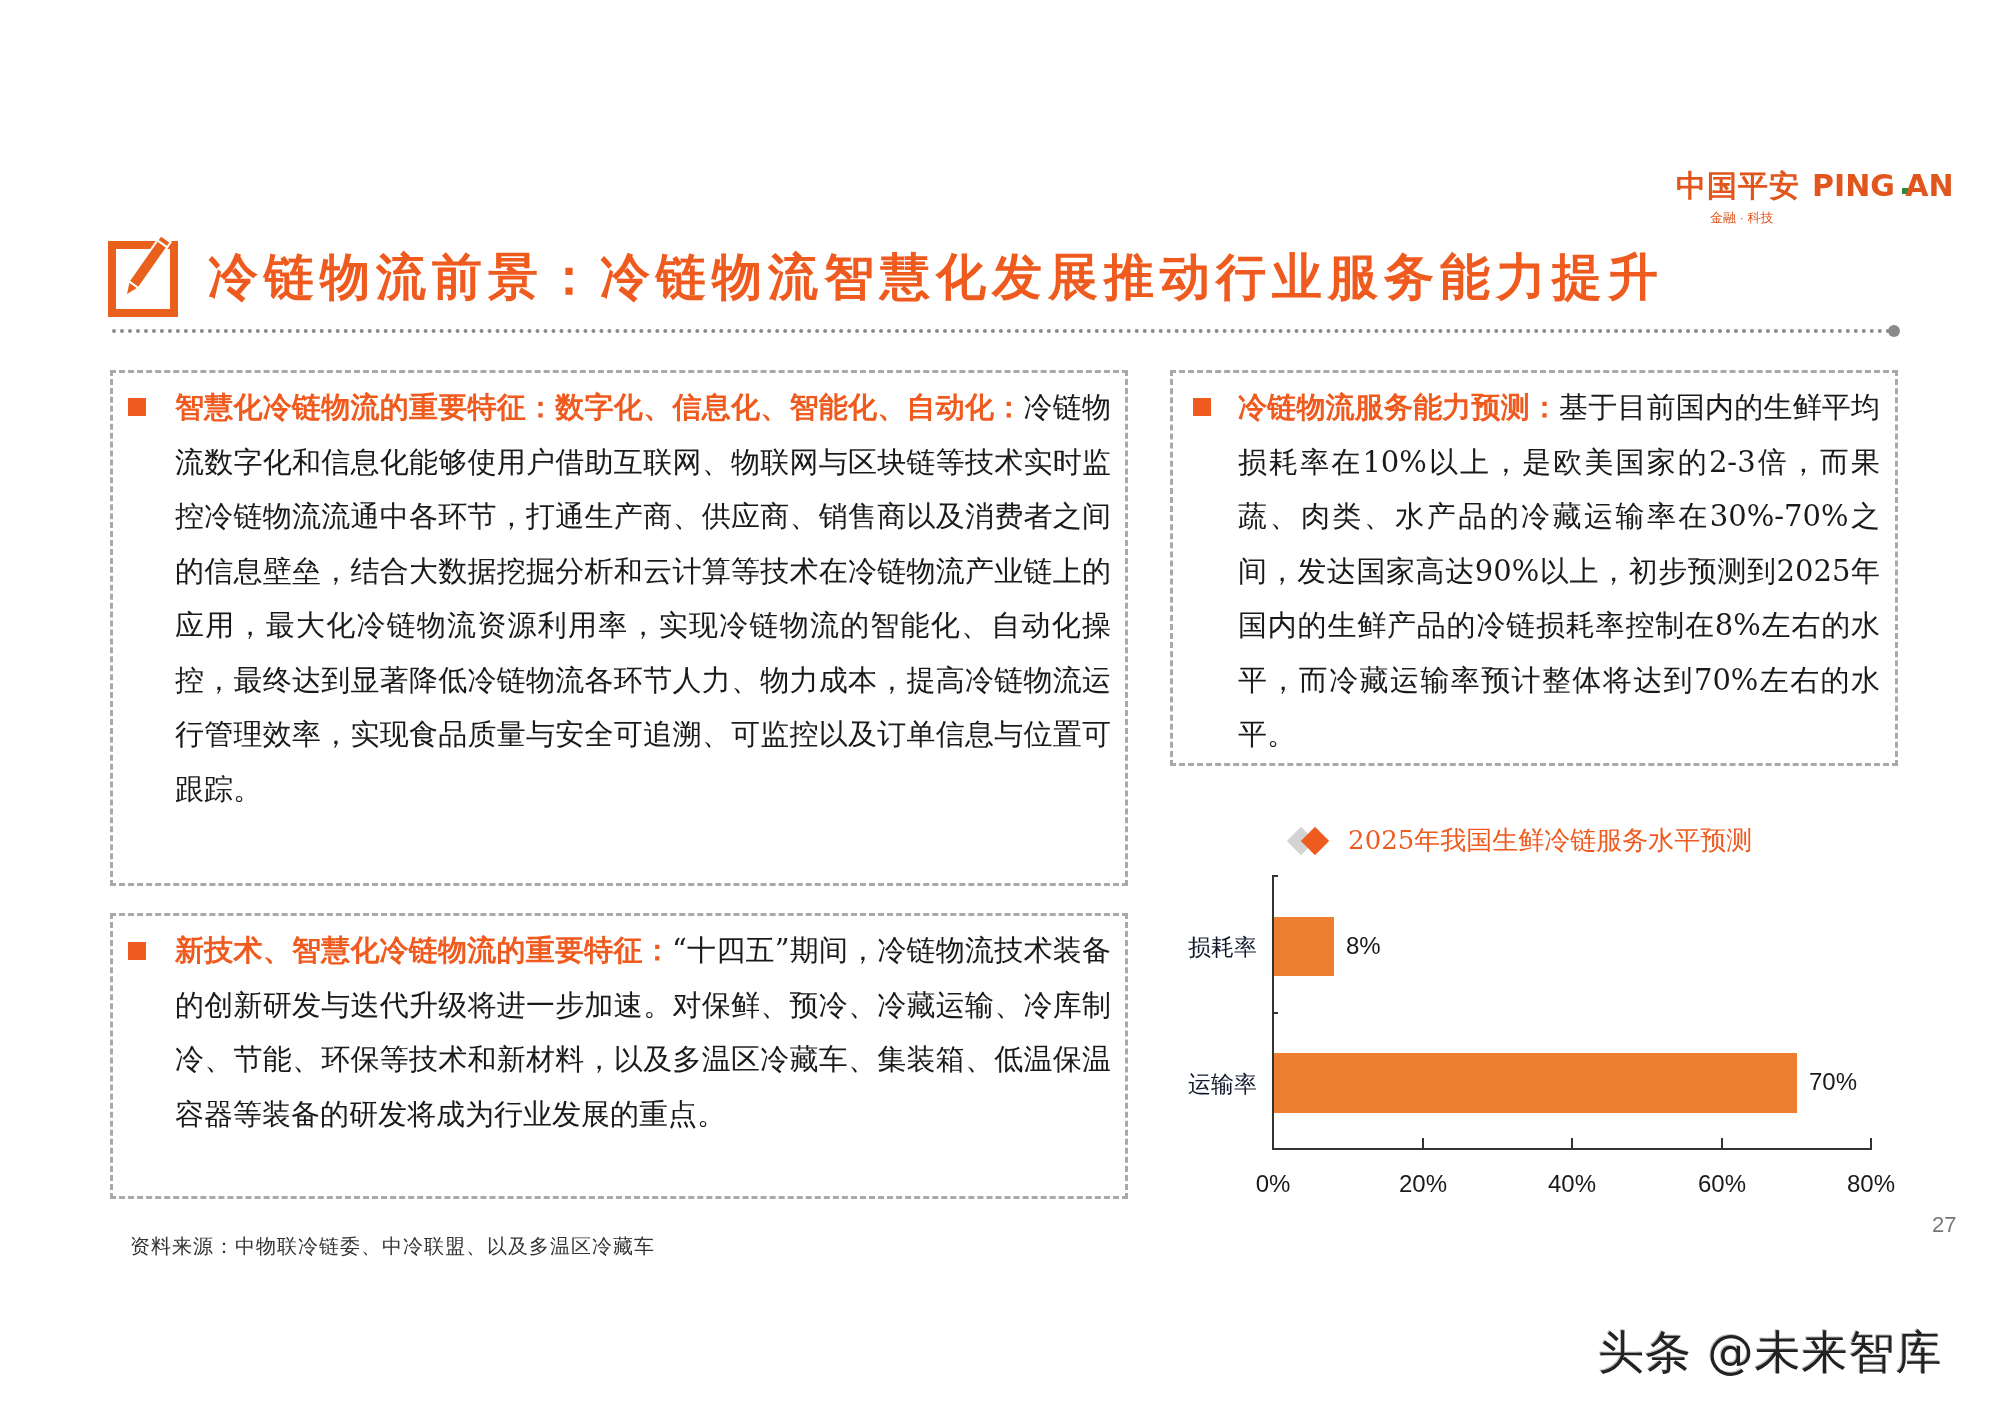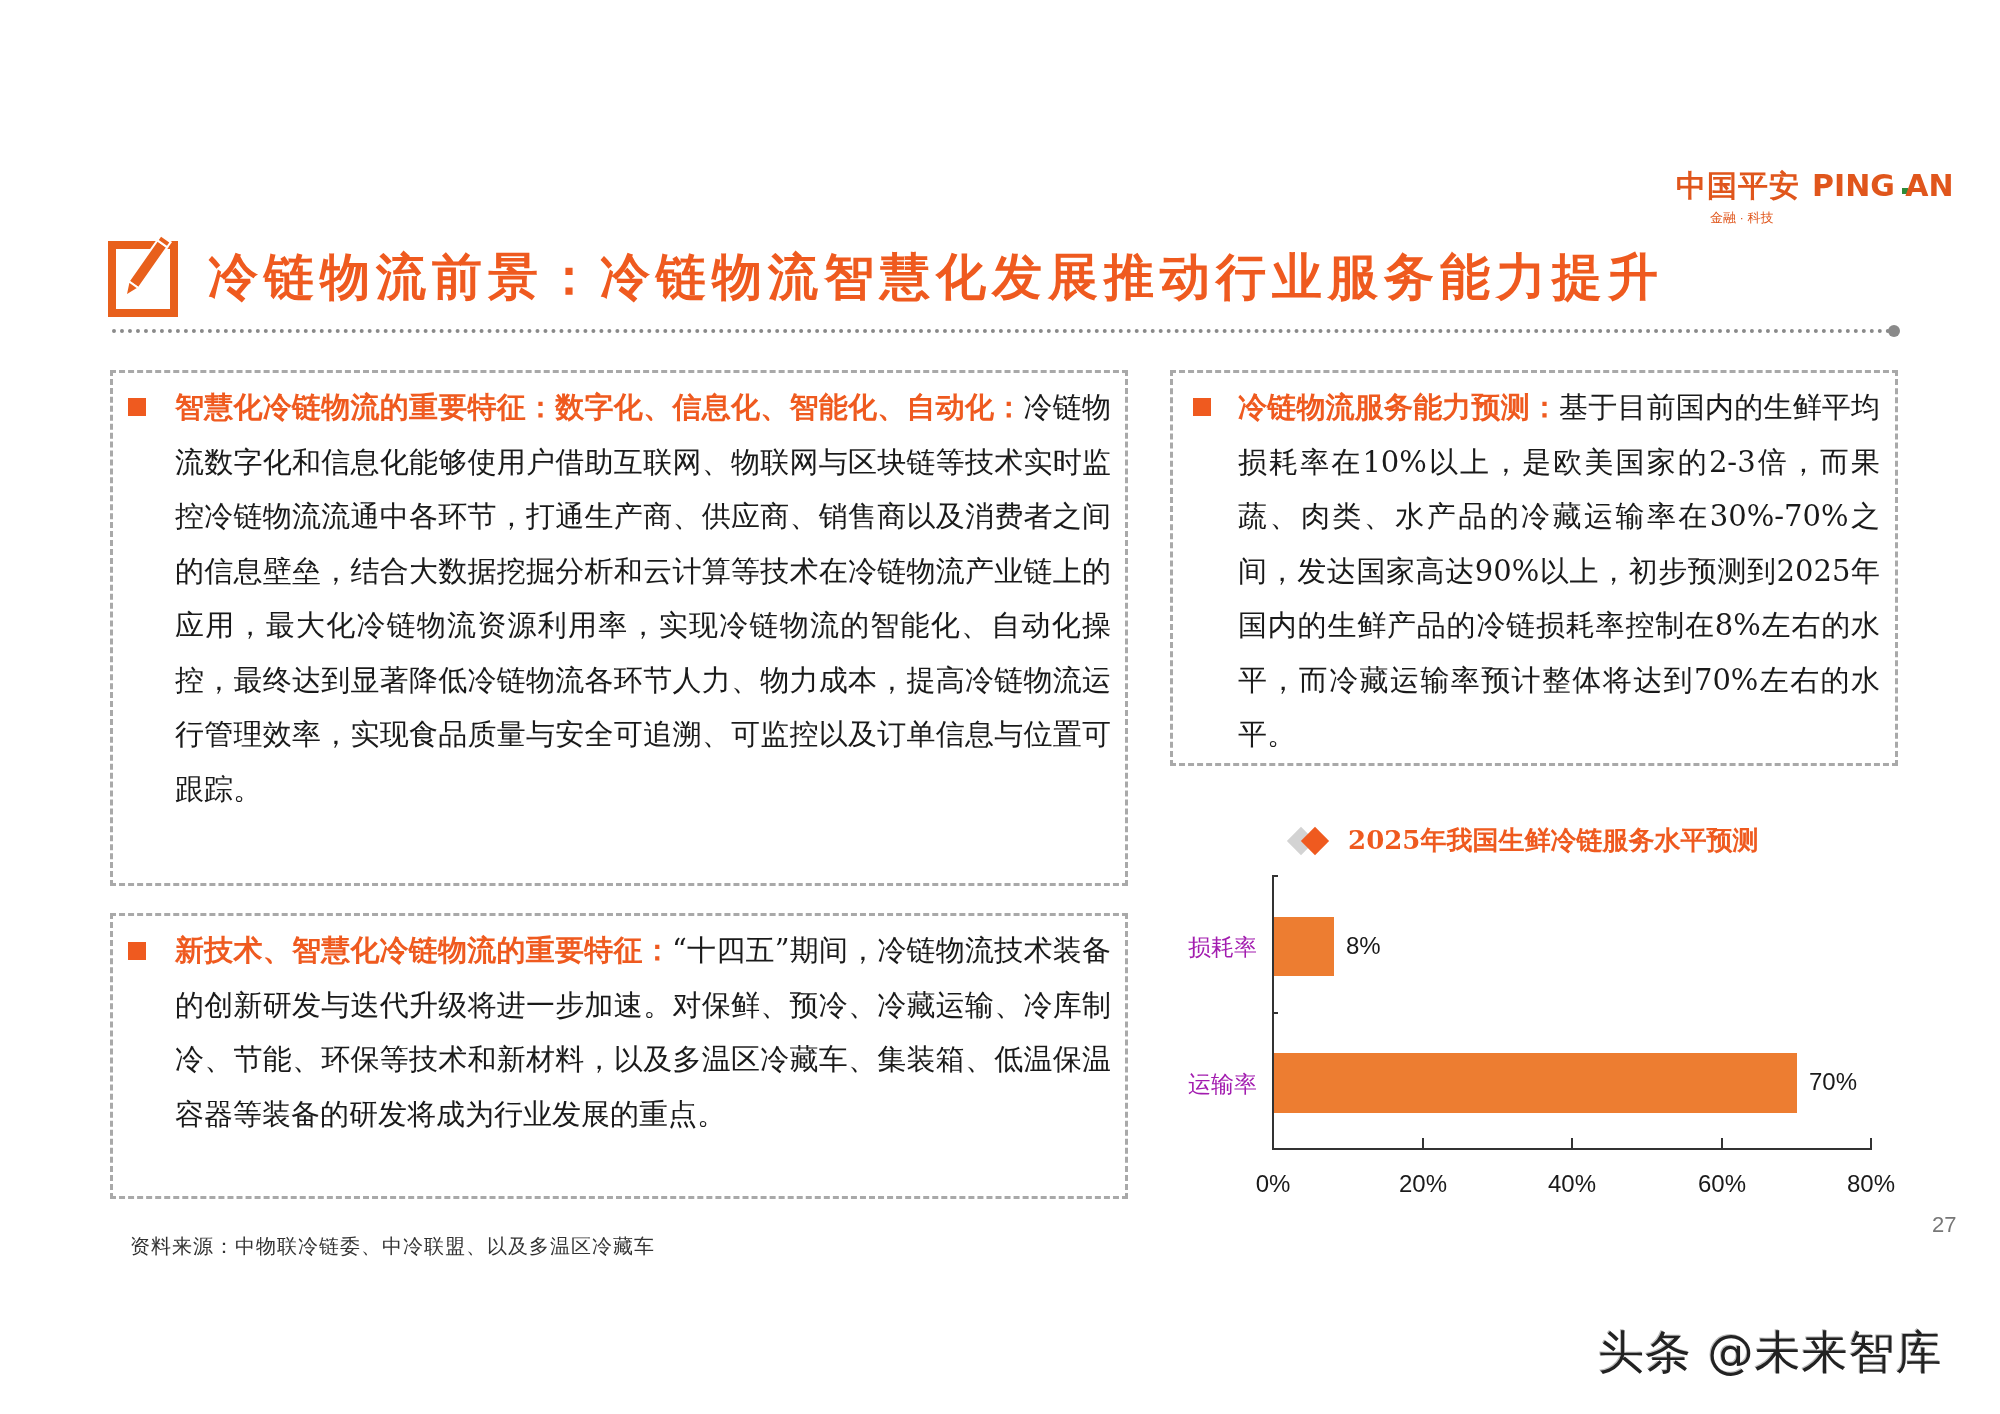--- a/index.html
+++ b/index.html
@@ -40,30 +40,30 @@
   .p2 { left:175px; top:923px; width:936px; }
   .b2 { left:128px; top:942px; }
   .p3 { left:1238px; top:380px; width:642px; }
   .b3 { left:1193px; top:398px; }
 
   
   .chart-title-wrap { left:1285px; top:823px; height:40px; white-space:nowrap; }
   .diamond { display:inline-block; width:20px; height:20px; transform:rotate(45deg); vertical-align:middle; }
   .d-grey { background:#d3d3d3; margin-left:6px; }
   .d-orange { background:#ef5a1f; margin-left:-6px; }
-  .chart-title { display:inline-block; vertical-align:middle; margin-left:18px; font-size:26px; font-weight:bold; color:#ef5a1f; font-family:"DejaVu Serif","Liberation Serif",serif; }
+  .chart-title { display:inline-block; vertical-align:middle; margin-left:18px; font-size:26px; font-weight:normal; color:#ef5a1f; font-family:"DejaVu Serif","Liberation Serif",serif; }
 
   .plot { left:1272px; top:875px; width:600px; height:275px; }
   .yaxis { position:absolute; left:0; top:0; width:2px; height:275px; background:#333; }
   .ytick { position:absolute; left:0; width:6px; height:2px; background:#333; }
   .xaxis { position:absolute; left:0; top:273px; width:600px; height:2px; background:#333; }
   .xtick { position:absolute; top:263px; width:2px; height:12px; background:#333; }
   .bar { position:absolute; left:2px; background:#ed7d31; }
   .bar-label { position:absolute; font-family:"Liberation Sans","DejaVu Sans",sans-serif; font-size:24px; color:#1a1a1a; }
-  .cat-label { position:absolute; font-family:"DejaVu Sans","Liberation Sans",sans-serif; font-size:23px; color:#a21caf; text-align:right; width:100px; }
+  .cat-label { position:absolute; font-family:"DejaVu Sans","Liberation Sans",sans-serif; font-size:23px; color:#0f172a; text-align:right; width:100px; }
   .tick-label { position:absolute; font-family:"Liberation Sans","DejaVu Sans",sans-serif; font-size:24px; color:#1a1a1a; width:80px; text-align:center; }
 
   .source { left:130px; top:1233px; font-size:20px; color:#333; letter-spacing:1px; }
   .pagenum { left:1932px; top:1212px; font-family:"Liberation Sans","DejaVu Sans",sans-serif; font-size:22px; color:#777; }
   .watermark { left:1598px; top:1322px; font-family:"DejaVu Sans","Liberation Sans",sans-serif; font-size:46px; color:#222; letter-spacing:1px; text-shadow:1px 1px 0 #fff, -1px -1px 0 #bbb; }
 </style>
 </head>
 <body>
 
 <div class="abs logo">

